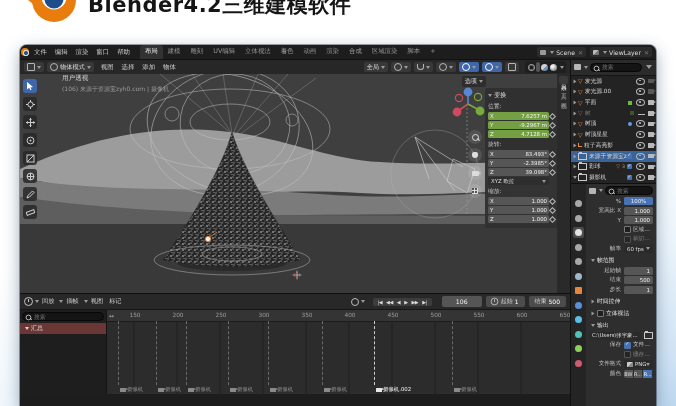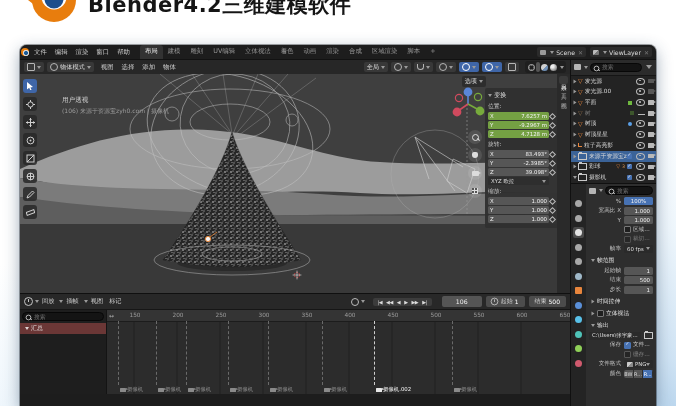--- a/index.html
+++ b/index.html
@@ -57,21 +57,21 @@
   .sb-solid-wrap{background:#555;border-radius:2px;padding:1px}
   .sb-mat{background:linear-gradient(135deg,#cfcfcf 50%,#6f8fb5 50%)}
   .sb-rend{background:radial-gradient(circle at 35% 35%,#efefef 20%,#8a8a8a 70%)}
   .vpb{flex:1;position:relative;overflow:hidden;background:#3f3f3f;min-height:0}
   
   .toolbar{position:absolute;left:3px;top:5px;display:flex;flex-direction:column;z-index:3}
   .tool{width:14px;height:14px;margin-bottom:4px;background:rgba(40,40,40,.85);border-radius:3px;display:flex;align-items:center;justify-content:center}
   .tool.active{background:#3f66a8}
   .tool svg{display:block}
   
-  .vtext{position:absolute;left:42px;top:22px;z-index:2;line-height:1.5}
+  .vtext{position:absolute;left:42px;top:0;z-index:2;line-height:1.5}
   .vtext .l1{font-size:6.6px;color:#cfcfcf}
   .vtext .l2{font-size:6px;color:#9a9a9a}
   
   .opts{position:absolute;top:2px;right:84px;z-index:5;display:flex;align-items:center;background:rgba(25,25,25,.45);border-radius:2px;padding:1px 3px}
   .opts .t{font-size:6.2px;color:#d5d5d5}
   
   .navg{position:absolute;right:84px;top:12px;width:36px;height:36px;z-index:2}
   .navbtn{position:absolute;right:88px;width:14px;height:14px;border-radius:50%;background:rgba(255,255,255,.10);z-index:2;display:flex;align-items:center;justify-content:center}
   .i-mag{width:5px;height:5px;border:1px solid #ddd;border-radius:50%;position:relative}
   .i-mag::after{content:"";position:absolute;left:4px;top:4px;width:3px;height:1px;background:#ddd;transform:rotate(45deg)}

